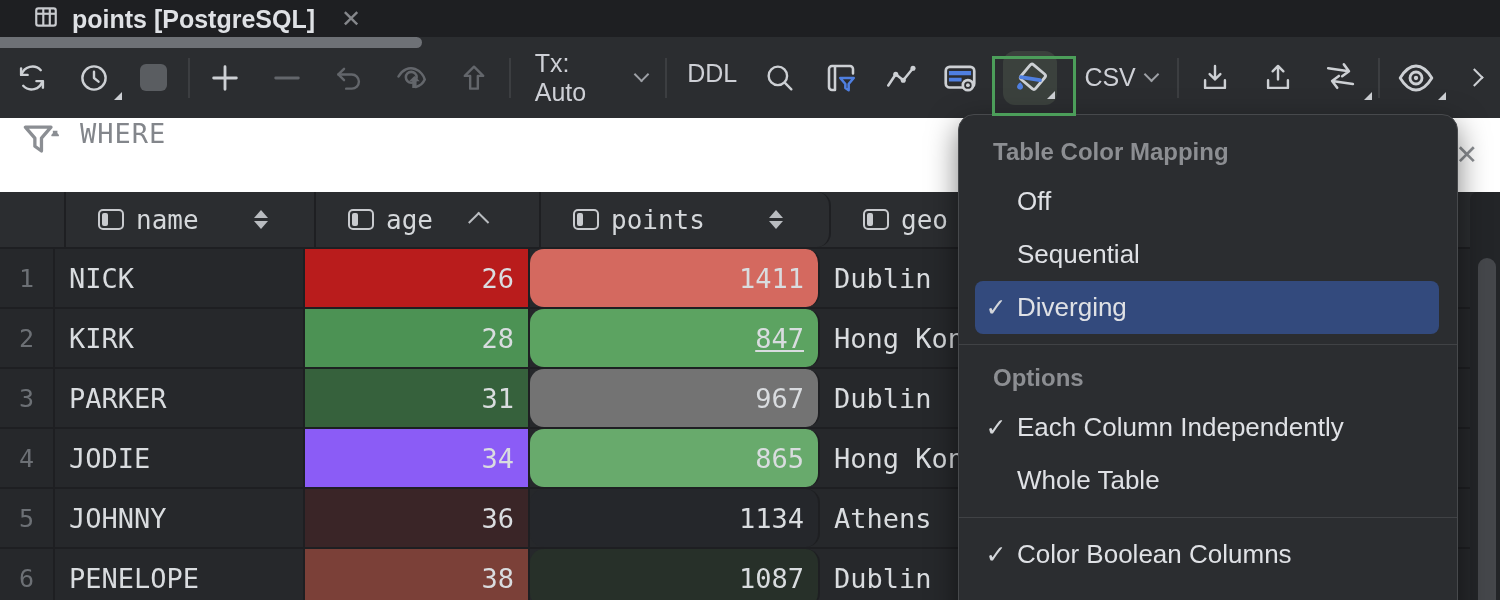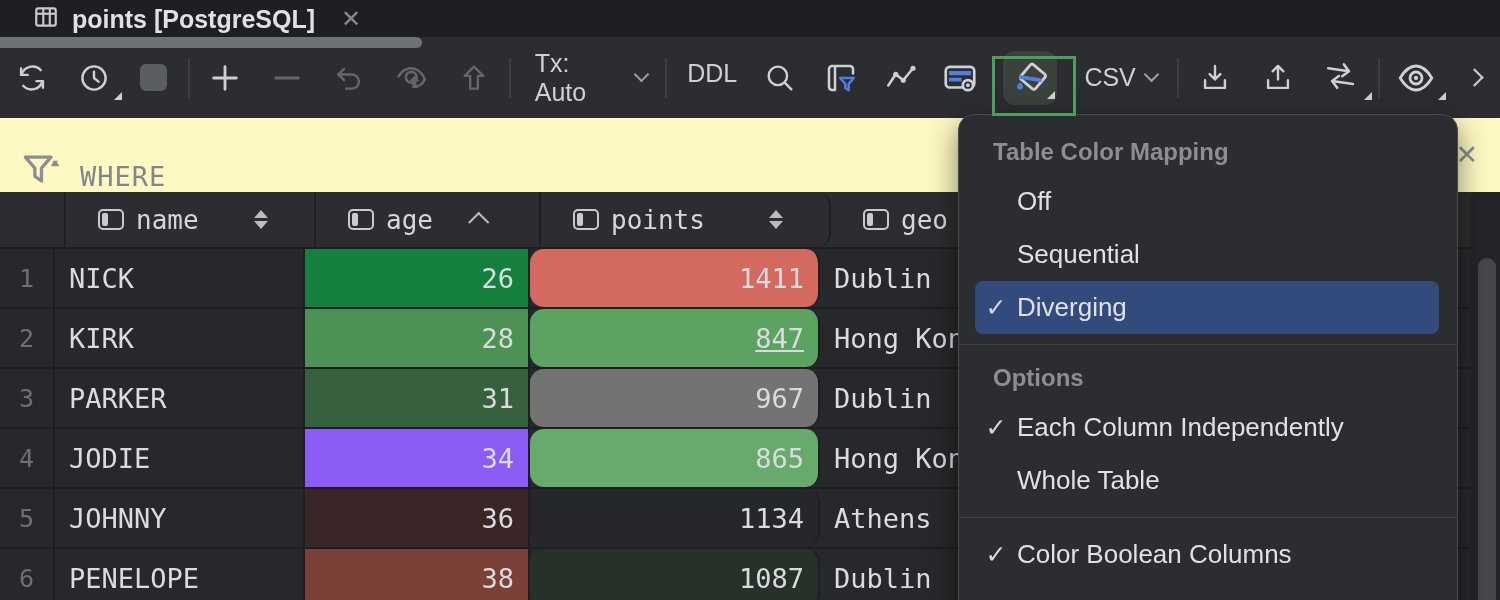--- a/index.html
+++ b/index.html
@@ -27,21 +27,21 @@
   .corner { position:absolute; right:2px; bottom:6px; width:0; height:0; border-left:8px solid transparent; border-bottom:8px solid #cdd0d4; }
   .tb-divider { width:2px; height:40px; background:#3c3e41; margin:0 4px; }
   .tb-label { font-size:25px; color:#ced0d6; display:flex; align-items:center; gap:10px; padding:0 6px; cursor:pointer; }
   .chev-down { width:11px; height:11px; border-right:2px solid #9da0a5; border-bottom:2px solid #9da0a5; transform:rotate(45deg); margin-top:-6px; }
   .chev-right { width:13px; height:13px; border-right:2.5px solid #cdd0d4; border-bottom:2.5px solid #cdd0d4; transform:rotate(-45deg); }
   .stop-square { width:27px; height:27px; background:#5a5d61; border-radius:6px; }
   
   .annotation-box { position:absolute; left:992px; top:56px; width:84px; height:60px; border:3px solid #4c9e5a; z-index:6; pointer-events:none; }
   .bucket-hover { width:54px; height:54px; background:#3b413d; border-radius:12px; display:flex; align-items:center; justify-content:center; position:relative; }
   
-  .wherebar { position:absolute; left:0; top:118px; width:1500px; height:74px; background:#fef9c3; display:flex; align-items:flex-end; }
+  .wherebar { position:absolute; left:0; top:118px; width:1500px; height:74px; background:#ffffff; display:flex; align-items:flex-start; }
   .funnel-wrap { margin-left:18px; position:relative; width:44px; height:44px; }
   .where-label { font-family:"DejaVu Sans Mono", monospace; font-size:27px; color:#83868b; margin-left:18px; letter-spacing:1px; }
   .where-close { position:absolute; right:22px; top:50%; transform:translateY(-50%); font-size:27px; color:#8b8e92; cursor:pointer; }
   
   .grid { position:absolute; left:0; top:192px; width:1500px; height:408px; overflow:hidden; font-family:"DejaVu Sans Mono", monospace; }
   .grid-header { display:flex; height:57px; background:#2b2d30; border-bottom:2px solid #1e1f22; }
   .gh-cell { display:flex; align-items:center; border-right:2px solid #1e1f22; font-size:26px; color:#d5d8db; padding:0 32px; gap:12px; cursor:pointer; }
   .col-icon { width:26px; height:21px; border:2.5px solid #c8cace; border-radius:5px; position:relative; flex:none; }
   .col-icon::before { content:""; position:absolute; left:2px; top:2px; bottom:2px; width:6px; background:#c8cace; border-radius:2px; }
   .sort-wrap { margin-left:auto; margin-right:14px; display:flex; flex-direction:column; gap:3px; align-items:center; }
@@ -262,21 +262,21 @@
         </div>
         <div class="gh-cell c-geo">
           <span class="col-icon"></span>
           <span>geo</span>
         </div>
       </div>
     <div id="grid-body">
         <div class="grid-row">
           <div class="cell num c-num">1</div>
           <div class="cell c-name">NICK</div>
-          <div class="cell right c-age" style="background: #15803d;">26</div>
+          <div class="cell right c-age" style="background: #b91c1c;">26</div>
           <div class="cell right c-points" style="background: rgb(212, 105, 95);">1411</div>
           <div class="cell c-geo">Dublin</div>
         </div>
         <div class="grid-row">
           <div class="cell num c-num">2</div>
           <div class="cell c-name">KIRK</div>
           <div class="cell right c-age" style="background: rgb(76, 146, 84);">28</div>
           <div class="cell right c-points" style="background: rgb(92, 163, 97); text-decoration: underline;">847</div>
           <div class="cell c-geo">Hong Kong</div>
         </div>

